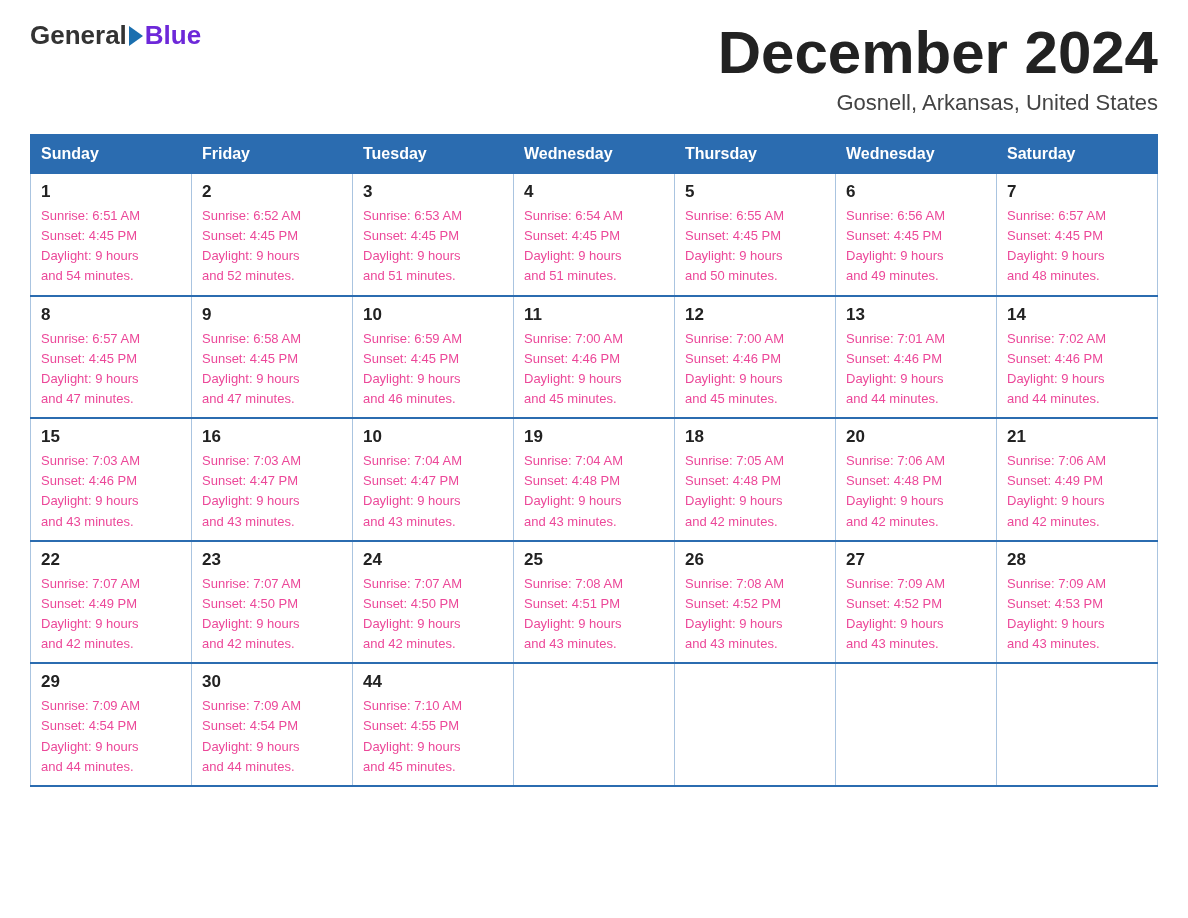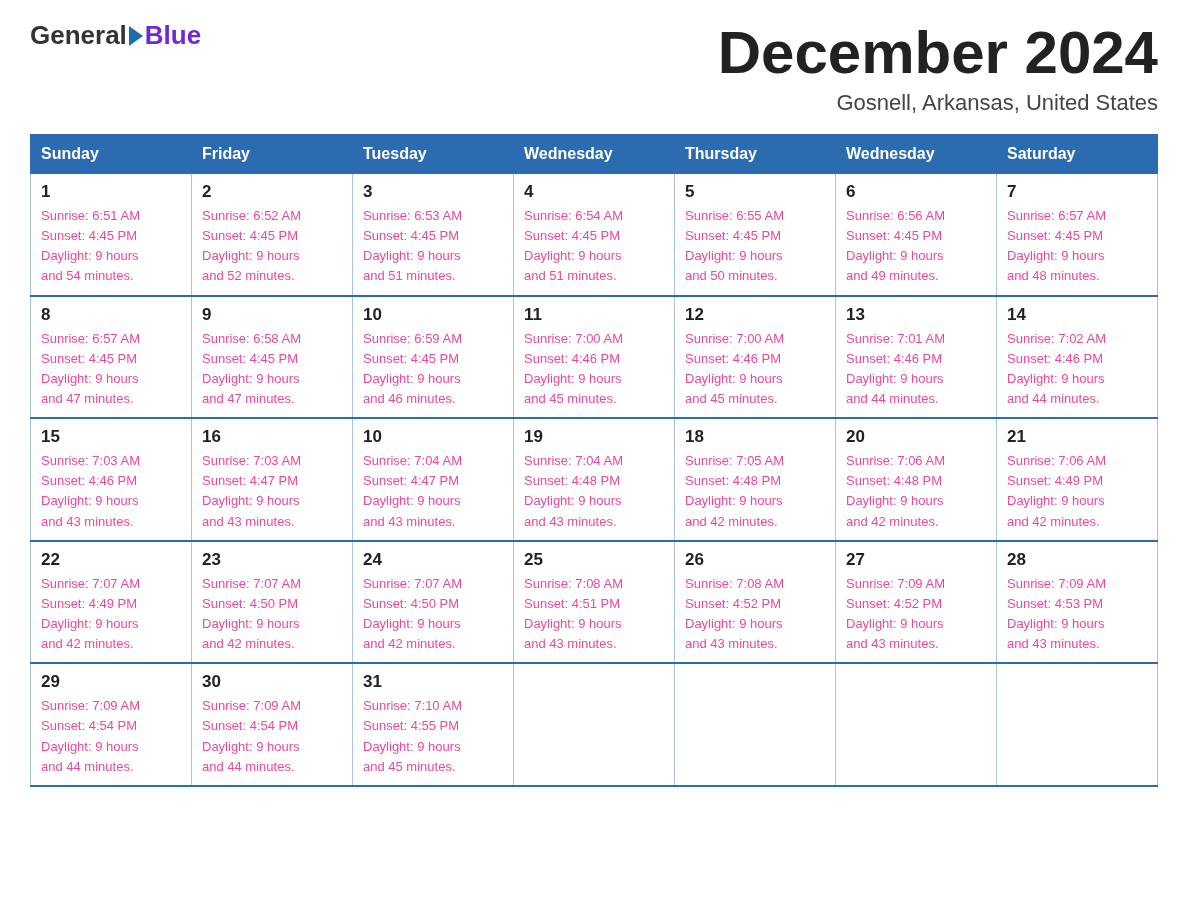--- a/index.html
+++ b/index.html
@@ -402,21 +402,21 @@
         <td>
         <div class="day-number">30</div>
         <div class="day-info">
           Sunrise: 7:09 AM<br>
           Sunset: 4:54 PM<br>
           Daylight: 9 hours<br>
           and 44 minutes.
         </div>
       </td>
         <td>
-        <div class="day-number">31</div>
+        <div class="day-number">44</div>
         <div class="day-info">
           Sunrise: 7:10 AM<br>
           Sunset: 4:55 PM<br>
           Daylight: 9 hours<br>
           and 45 minutes.
         </div>
       </td>
         <td class="empty-cell"></td>
         <td class="empty-cell"></td>
         <td class="empty-cell"></td>

